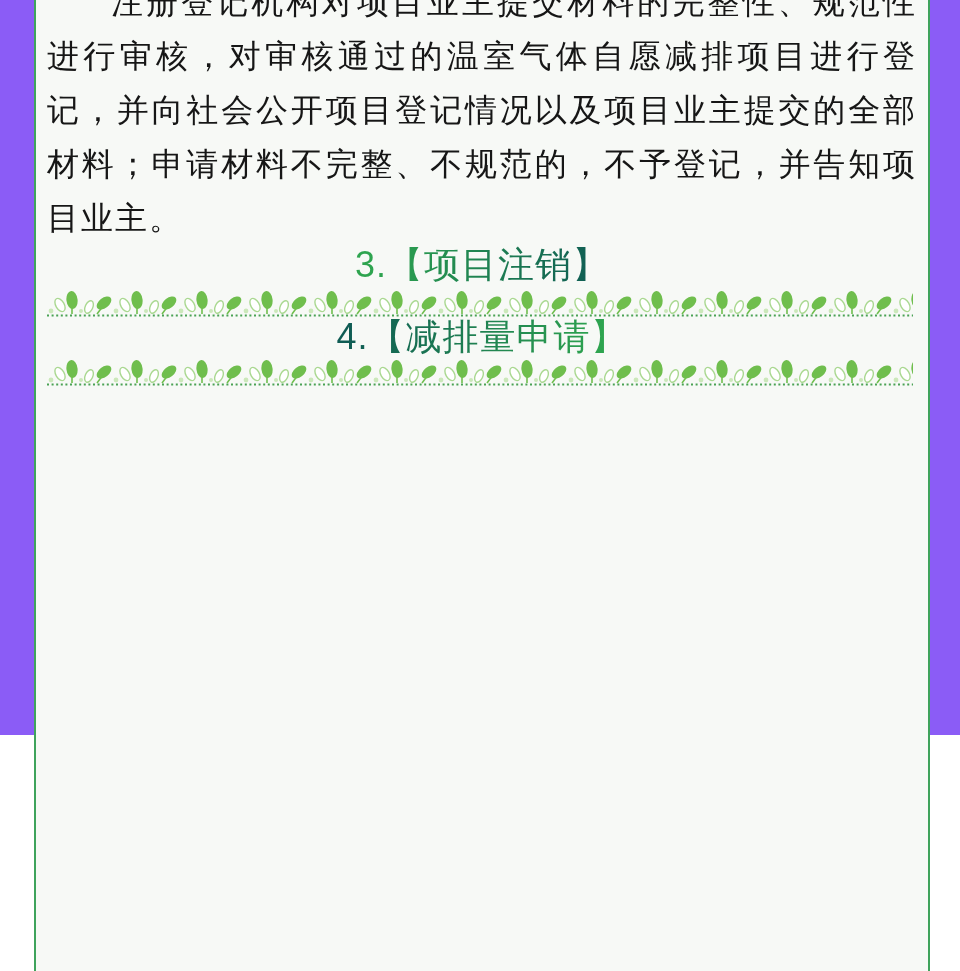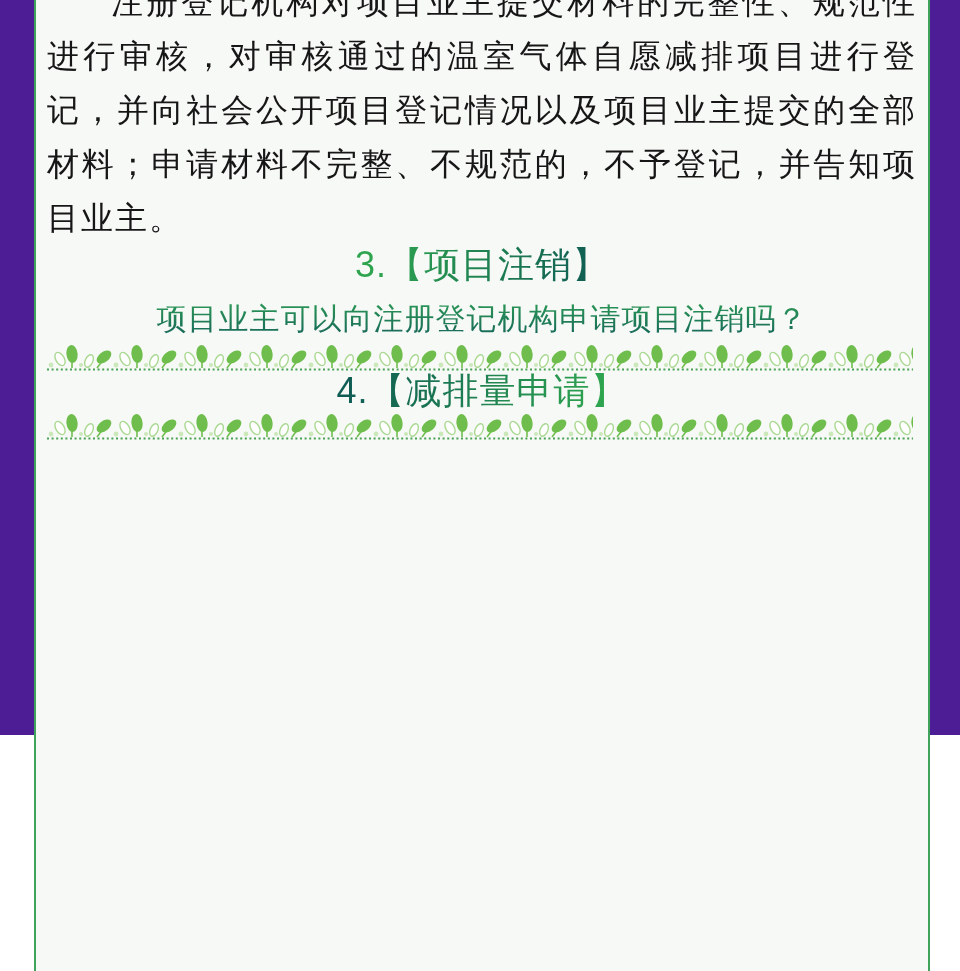--- a/index.html
+++ b/index.html
@@ -8,21 +8,21 @@
     width: 960px;
     height: 971px;
     overflow: hidden;
     background: #ffffff;
     font-family: "Liberation Sans", sans-serif;
   }
   .page {
     width: 960px;
     height: 735px;
     position: relative;
-    background: #4c1d95;
+    background: #8b5cf6;
   }
   .card {
     box-sizing: border-box;
     margin-left: 34px;
     width: 896px;
     height: 971px;
     border-left: 2px solid #3fa35c;
     border-right: 2px solid #3fa35c;
     background: #f7f9f6;
     padding: 0 11px;
@@ -88,21 +88,20 @@
 </head>
 <body>
 
 <div class="page">
   <div class="card">
 
     <p class="body-par intro">注册登记机构对项目业主提交材料的完整性、规范性进行审核，对审核通过的温室气体自愿减排项目进行登记，并向社会公开项目登记情况以及项目业主提交的全部材料；申请材料不完整、不规范的，不予登记，并告知项目业主。</p>
 
     <h2 class="section-heading h3-head"><span class="grad-h">3.【项目注销】</span></h2>
 
-    <p class="question-center grad-text">项目业主可以向注册登记机构申请项目注销吗？</p>
 
     <div class="leaf-divider">
       <svg width="866" height="26" viewBox="0 0 866 26" xmlns="http://www.w3.org/2000/svg">
         <defs>
           <pattern id="lp1" x="0" y="0" width="65" height="26" patternUnits="userSpaceOnUse">
             <circle cx="4" cy="20" r="2.4" fill="#cbe8ba"></circle>
             <ellipse cx="13" cy="14" rx="4.2" ry="7.2" transform="rotate(-30 13 14)" fill="#ffffff" stroke="#a9d890" stroke-width="1.4"></ellipse>
             <path d="M25 23 L25 12" stroke="#6fbe4d" stroke-width="1.6" fill="none"></path>
             <ellipse cx="25" cy="9" rx="5.6" ry="9" transform="rotate(-6 25 9)" fill="#6fbe4d"></ellipse>
             <circle cx="34" cy="20" r="2" fill="#cbe8ba"></circle>

